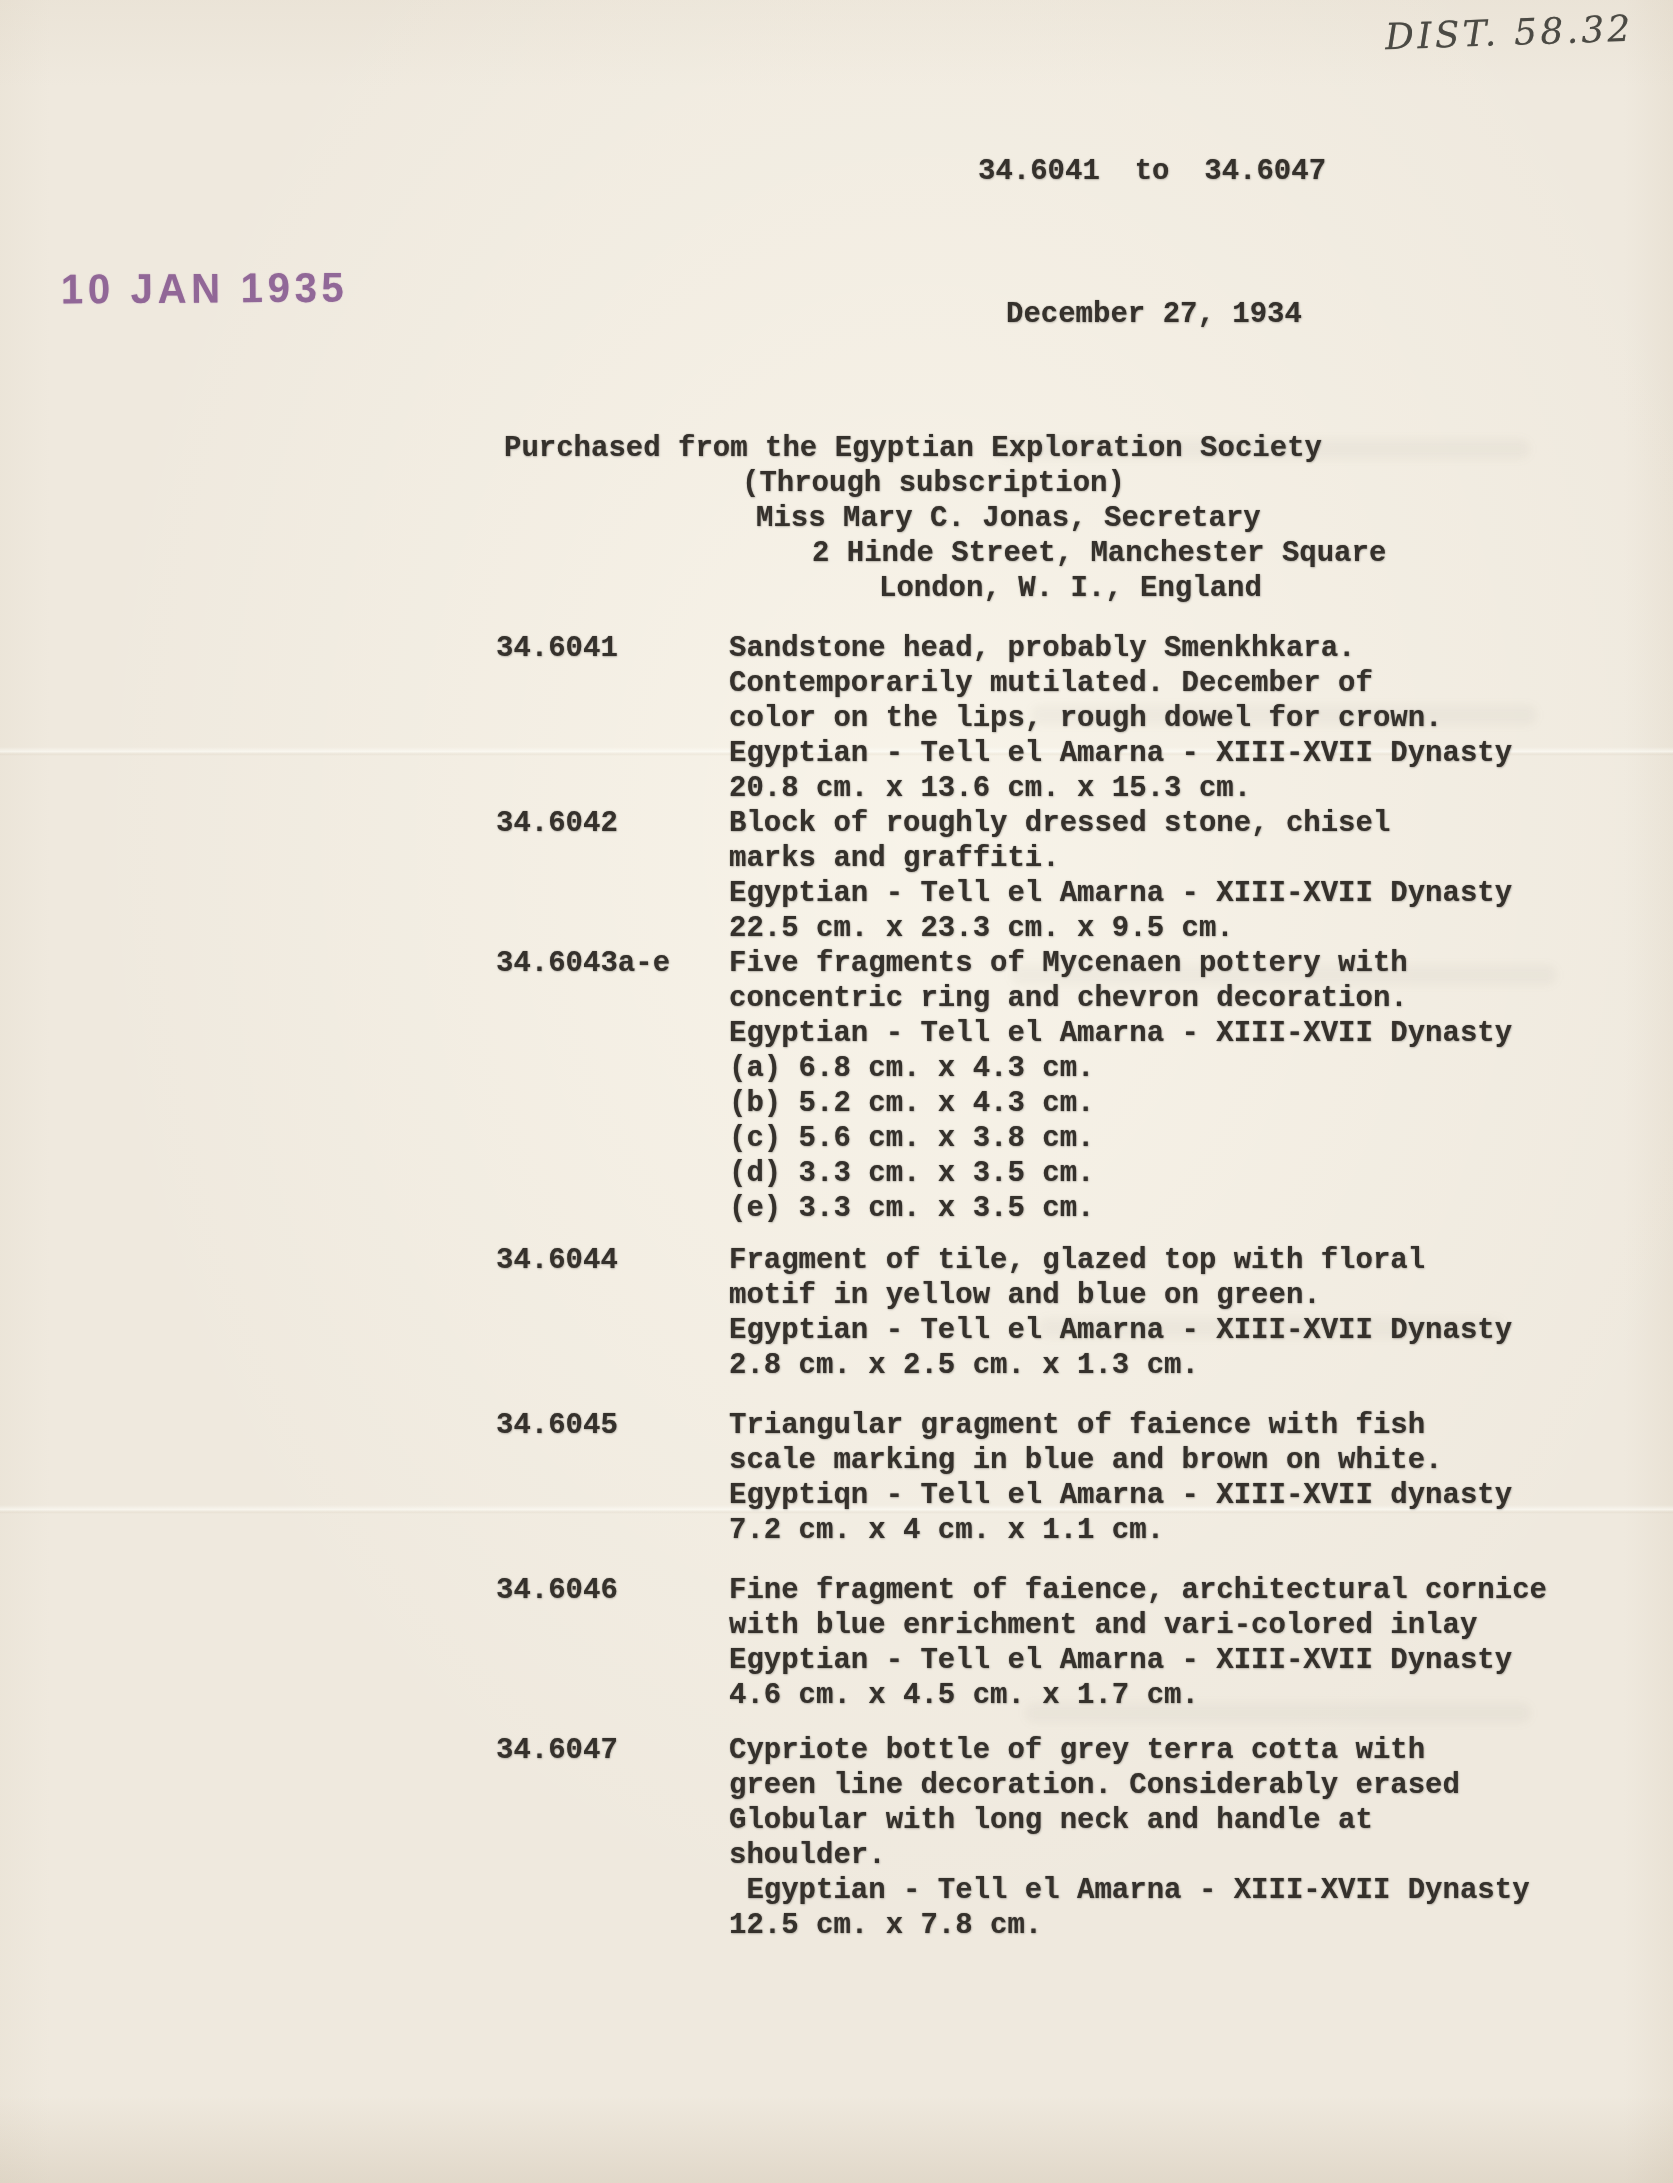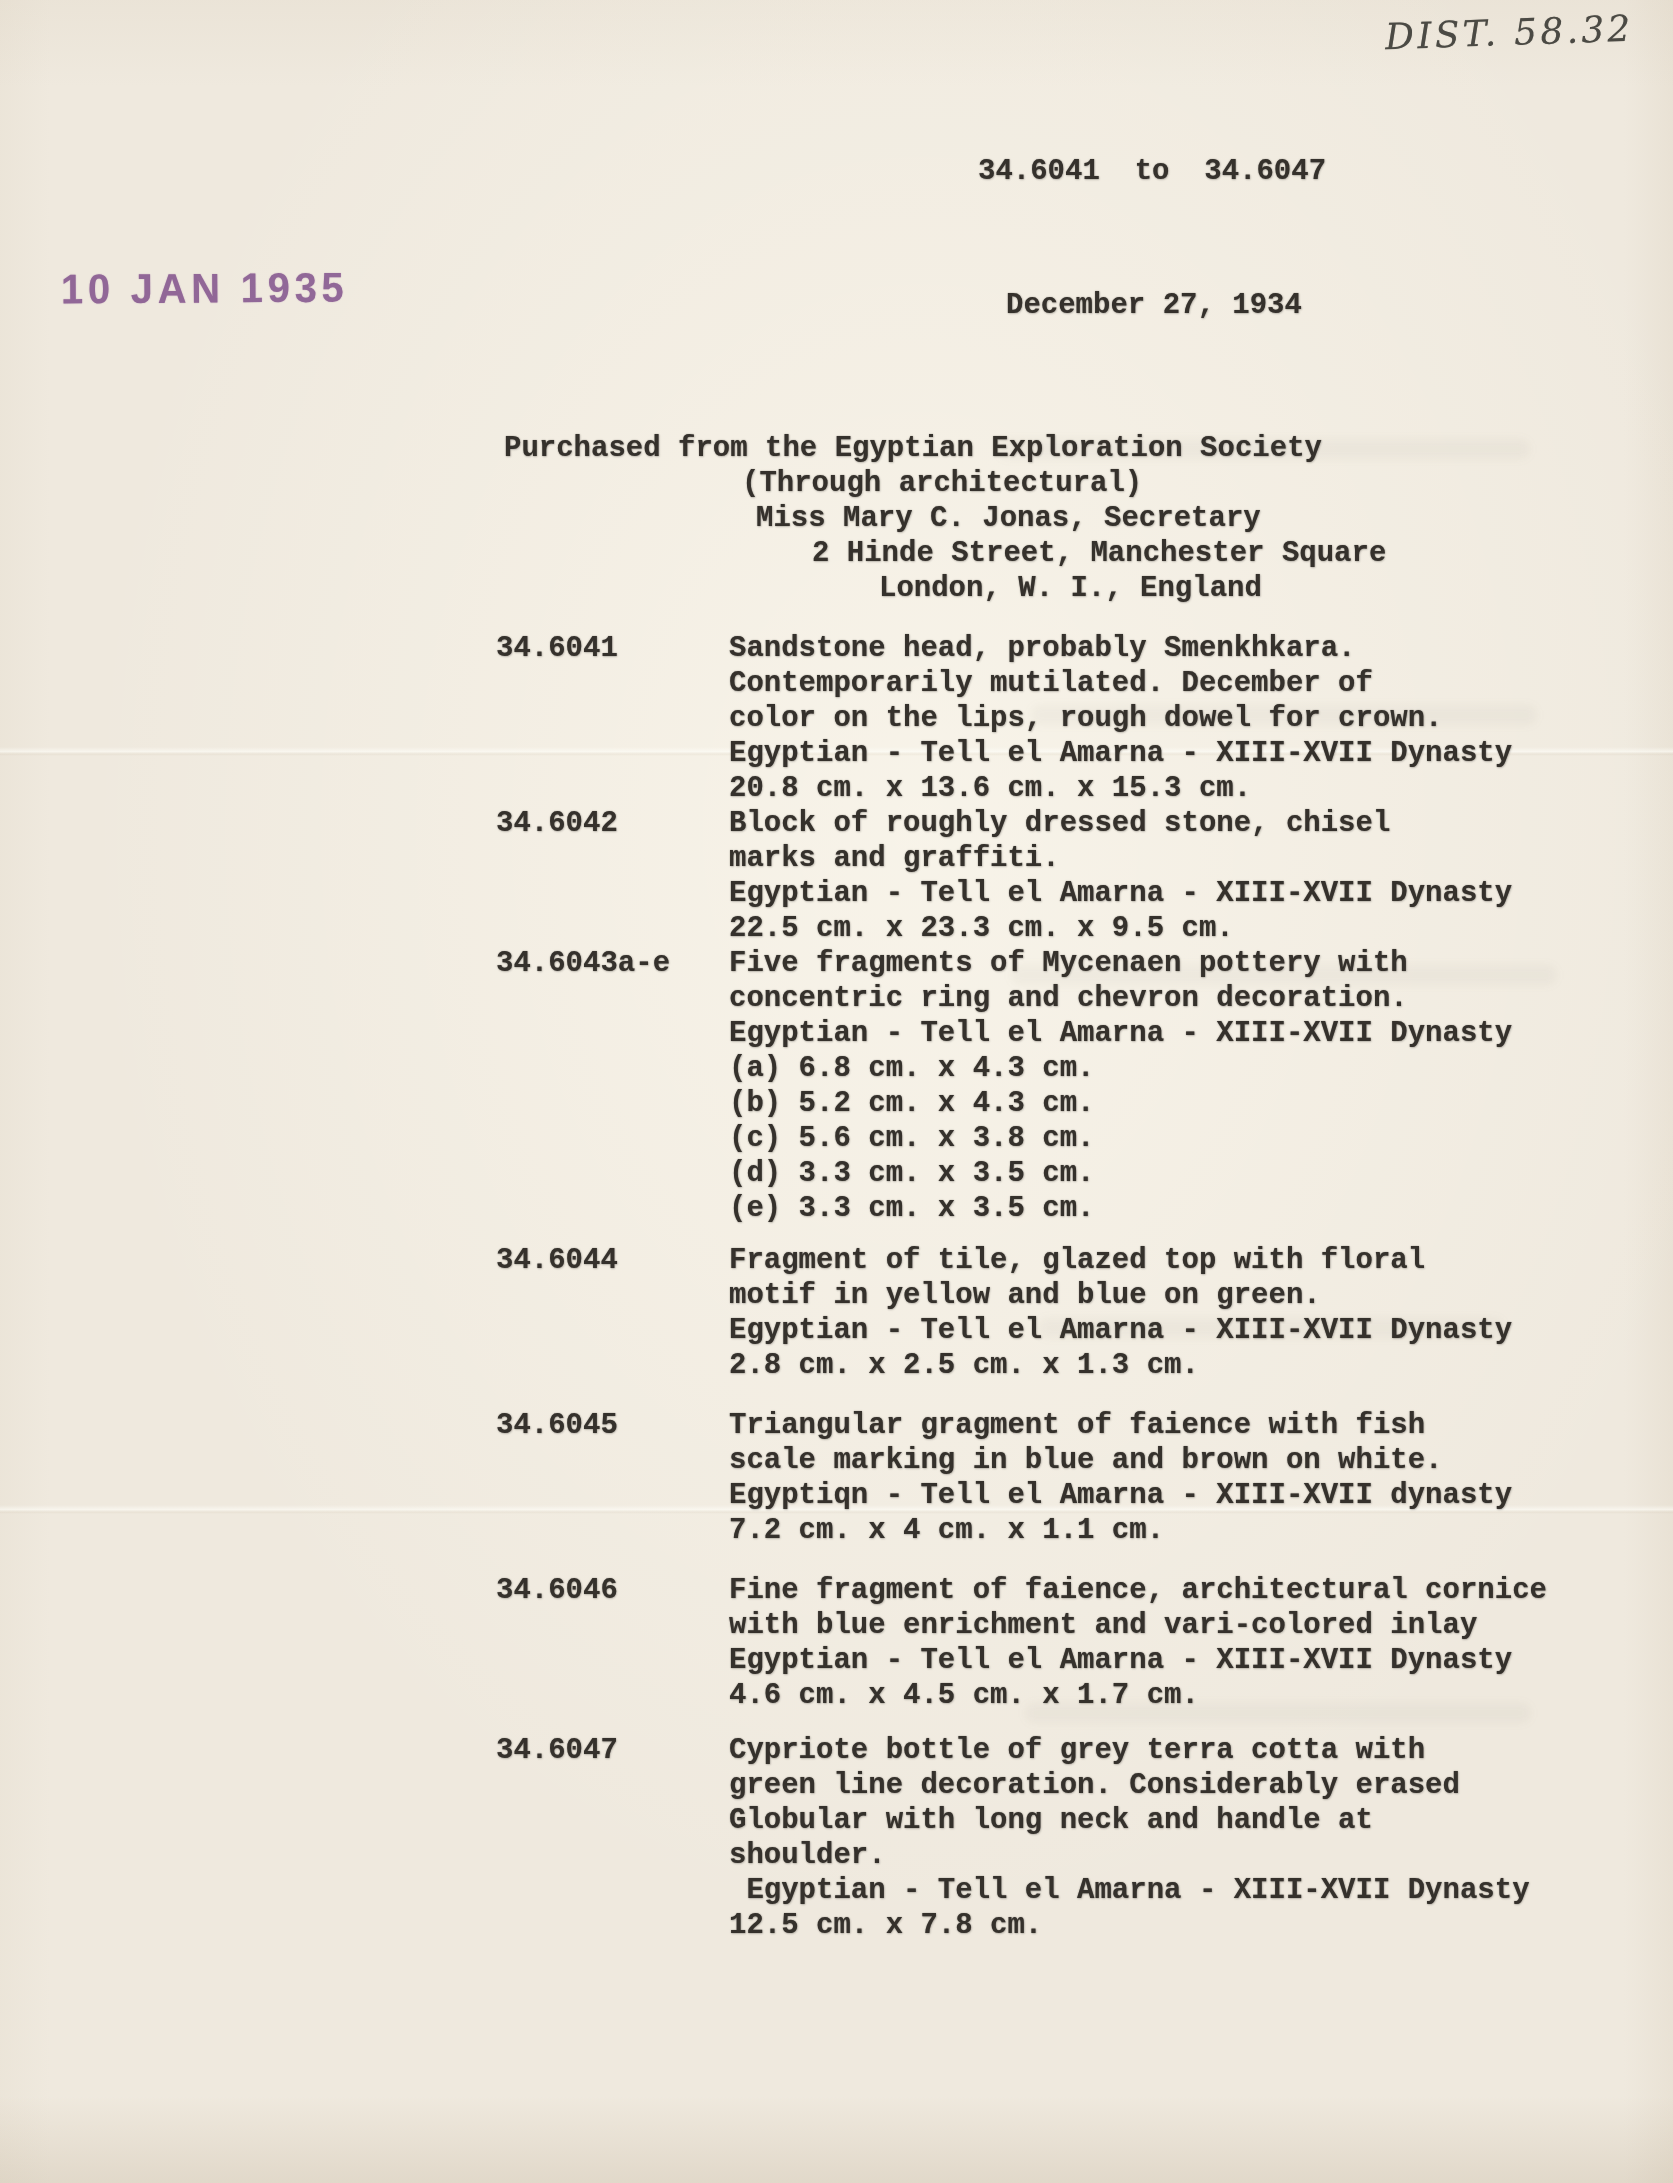--- a/index.html
+++ b/index.html
@@ -25,21 +25,21 @@
   .typed{
     font-family:"Liberation Mono","DejaVu Sans Mono",monospace;
     font-weight:700;
     font-size:29px;
     line-height:35px;
     color:#35312c;
     text-shadow:0 0 1.3px rgba(53,49,44,.55), 0.7px 0.7px 2px rgba(53,49,44,.22);
     white-space:pre;
   }
   .header-range{position:absolute;left:978px;top:154px;}
-  .letter-date{position:absolute;left:1006px;top:288px;}
+  .letter-date{position:absolute;left:1006px;top:297px;}
   .address{position:absolute;left:496px;top:431px;}
   .address .tline:nth-child(1){margin-left:8px;}
   .address .tline:nth-child(2){margin-left:246px;}
   .address .tline:nth-child(3){margin-left:260px;}
   .address .tline:nth-child(4){margin-left:316px;}
   .address .tline:nth-child(5){margin-left:383px;}
   .entries{position:absolute;left:496px;top:631px;width:1171px;}
   .entry{display:flex;align-items:flex-start;}
   .entry .num{width:233px;flex:none;}
   .entry .desc{flex:1;}
@@ -81,21 +81,21 @@
 <div class="smudge" style="left:1025px;top:1703px;width:506px"></div>
 
 <div class="handnote" style="color: rgb(75, 74, 68);">DIST. 58.32</div>
 
 <div class="typed header-range">34.6041  to  34.6047</div>
 
 <div class="stamp" style="color: rgb(138, 93, 146);">10 JAN 1935</div>
 
 <div class="typed letter-date">December 27, 1934</div>
 
-<div class="typed address"><div class="tline">Purchased from the Egyptian Exploration Society</div><div class="tline">(Through architectural)</div><div class="tline">Miss Mary C. Jonas, Secretary</div><div class="tline">2 Hinde Street, Manchester Square</div><div class="tline">London, W. I., England</div></div>
+<div class="typed address"><div class="tline">Purchased from the Egyptian Exploration Society</div><div class="tline">(Through subscription)</div><div class="tline">Miss Mary C. Jonas, Secretary</div><div class="tline">2 Hinde Street, Manchester Square</div><div class="tline">London, W. I., England</div></div>
 
 <div class="entries">
   <div class="entry">
     <div class="typed num">34.6041</div>
     <div class="typed desc"><div class="tline">Sandstone head, probably Smenkhkara.</div><div class="tline">Contemporarily mutilated. December of</div><div class="tline">color on the lips, rough dowel for crown.</div><div class="tline">Egyptian - Tell el Amarna - XIII-XVII Dynasty</div><div class="tline">20.8 cm. x 13.6 cm. x 15.3 cm.</div></div>
   </div>
   <div class="entry">
     <div class="typed num">34.6042</div>
     <div class="typed desc"><div class="tline">Block of roughly dressed stone, chisel</div><div class="tline">marks and graffiti.</div><div class="tline">Egyptian - Tell el Amarna - XIII-XVII Dynasty</div><div class="tline">22.5 cm. x 23.3 cm. x 9.5 cm.</div></div>
   </div>

